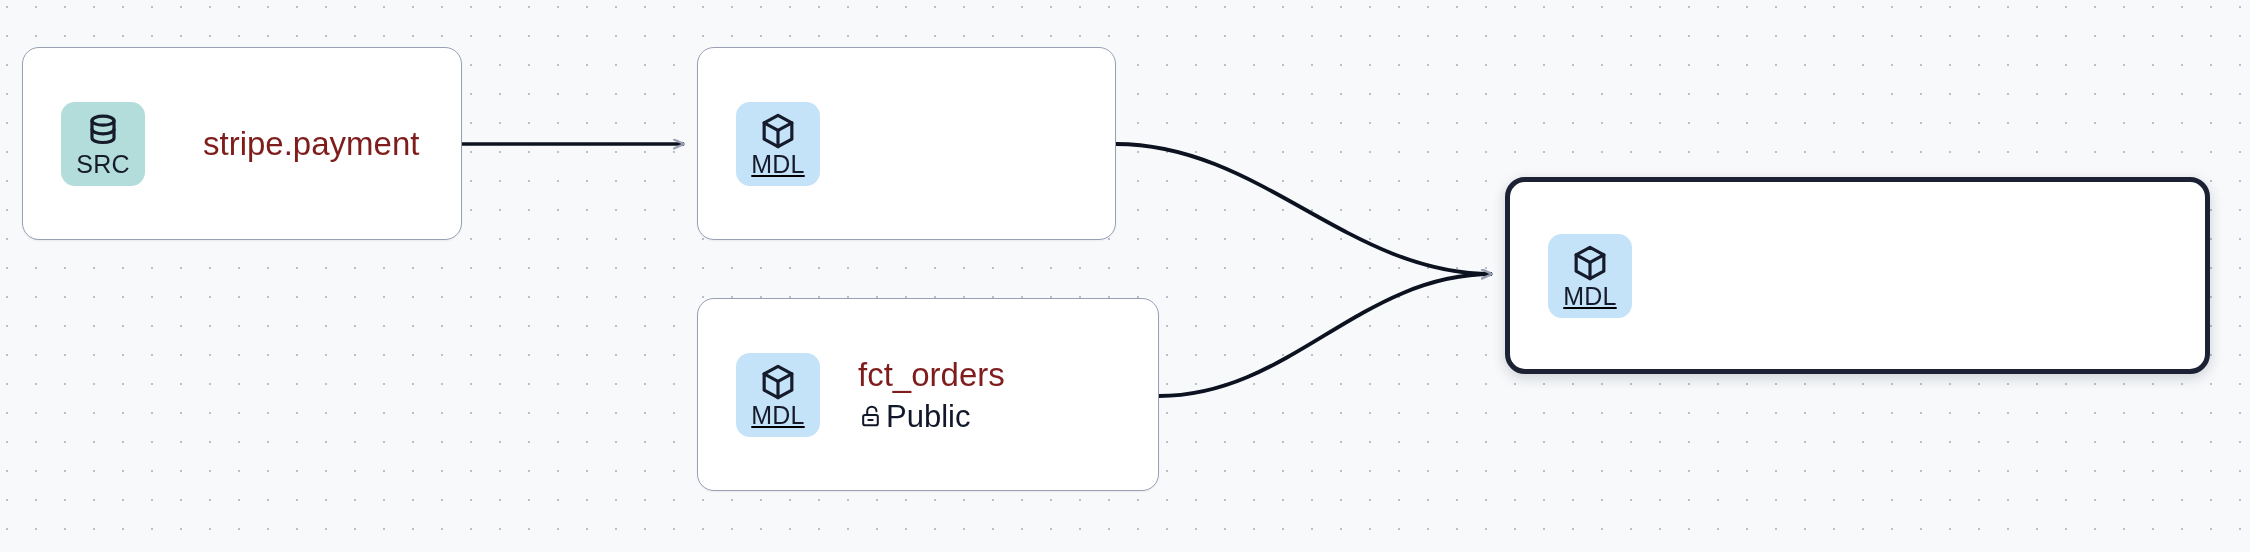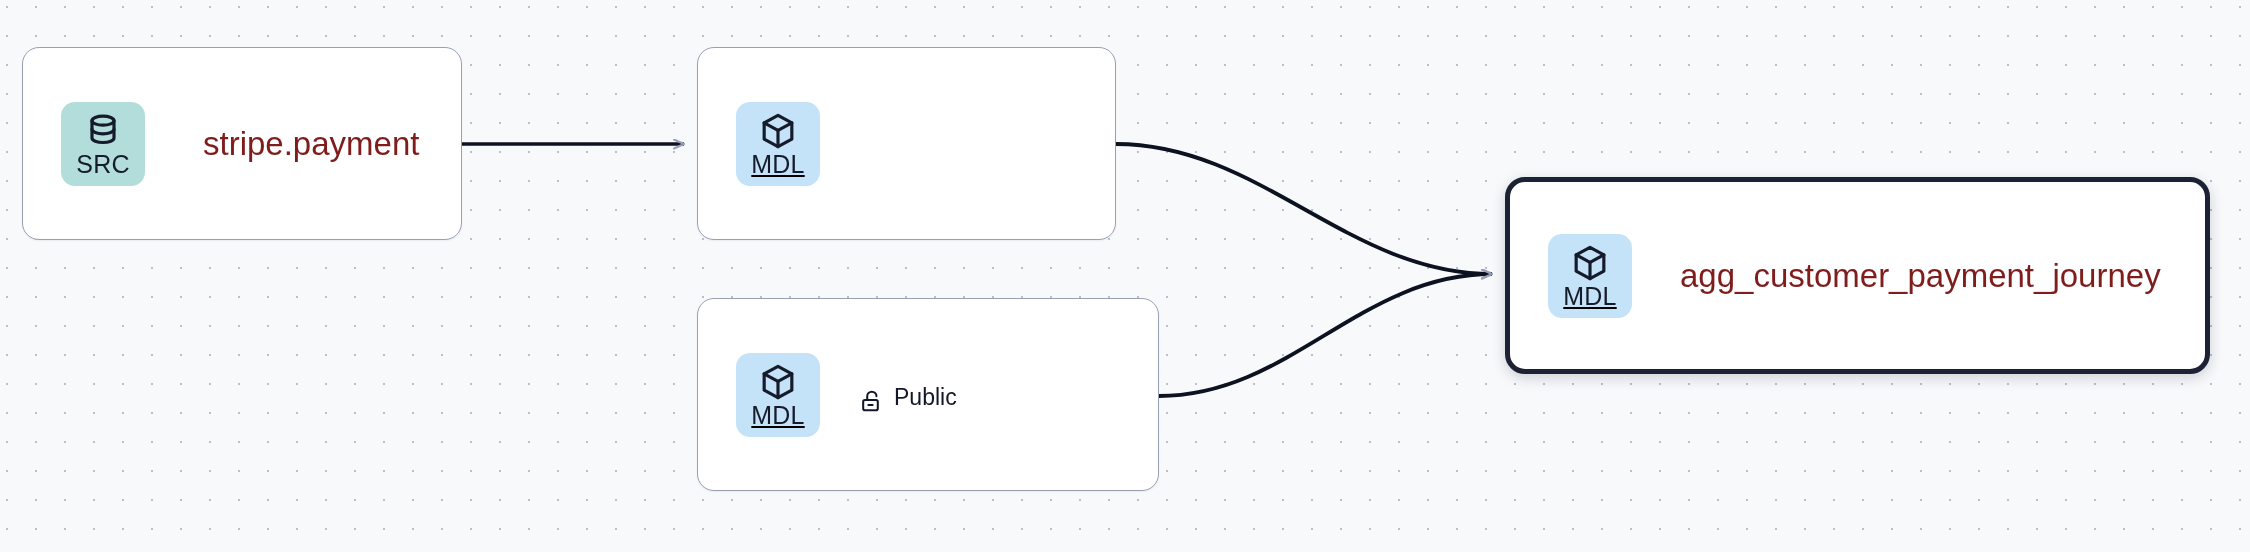--- a/index.html
+++ b/index.html
@@ -52,22 +52,22 @@
   }
 
   .labels{display:flex;flex-direction:column;justify-content:center;}
   .node-title{
     font-size:33px;line-height:40px;
     color:#7f1d1d;
     white-space:nowrap;
     font-family:"Liberation Sans", sans-serif;
   }
   .node-sub{
-    display:flex;align-items:flex-end;gap:9px;
-    font-size:23px;line-height:36px;
+    display:flex;align-items:center;gap:1px;
+    font-size:31px;line-height:36px;
     color:#121829;
     margin-top:4px;
     white-space:nowrap;
   }
   .node-sub svg{display:block;flex:0 0 auto;}
 
   
   #node-stripe   {left:22px;  top:47px;  width:440px; height:193px;  padding-left:38px; gap:58px;}
   #node-stg      {left:697px; top:47px;  width:419px; height:193px;  padding-left:38px; gap:58px;}
   #node-fct      {left:697px; top:298px; width:462px; height:193px;  padding-left:38px; gap:38px;}
@@ -120,38 +120,36 @@
   <div class="node" id="node-fct">
     <div class="badge mdl">
       <svg width="40" height="40" viewBox="0 0 24 24" fill="none" stroke="#151b2b" stroke-width="1.9" stroke-linecap="round" stroke-linejoin="round">
         <path d="M12,2.6 L20.3,7.1 V16.9 L12,21.4 L3.7,16.9 V7.1 Z"></path>
         <path d="M3.7,7.1 L12,11.6 L20.3,7.1"></path>
         <path d="M12,11.6 V21.4"></path>
       </svg>
       <span class="badge-text">MDL</span>
     </div>
     <div class="labels">
+      <div class="node-title">fct_orders</div>
       <div class="node-sub">
         <svg width="27" height="27" viewBox="0 0 24 24" fill="none" stroke="#121829" stroke-width="1.8" stroke-linecap="round" stroke-linejoin="round">
           <rect x="4.6" y="10.6" width="13" height="9.2" rx="1.6"></rect>
           <path d="M8.2,10.6 V7.4 a4.1,4.1 0 0 1 8.2,0"></path>
           <path d="M9.2,15.2 h3.8"></path>
         </svg>
         <span>Public</span>
       </div>
     </div>
   </div>
 
   <div class="node selected" id="node-agg">
     <div class="badge mdl">
       <svg width="40" height="40" viewBox="0 0 24 24" fill="none" stroke="#151b2b" stroke-width="1.9" stroke-linecap="round" stroke-linejoin="round">
         <path d="M12,2.6 L20.3,7.1 V16.9 L12,21.4 L3.7,16.9 V7.1 Z"></path>
         <path d="M3.7,7.1 L12,11.6 L20.3,7.1"></path>
         <path d="M12,11.6 V21.4"></path>
       </svg>
       <span class="badge-text">MDL</span>
     </div>
-    <div class="labels">
-      <div class="node-title">agg_customer_payment_journey</div>
-    </div>
   </div>
 
 </div>
 
 </body></html>

